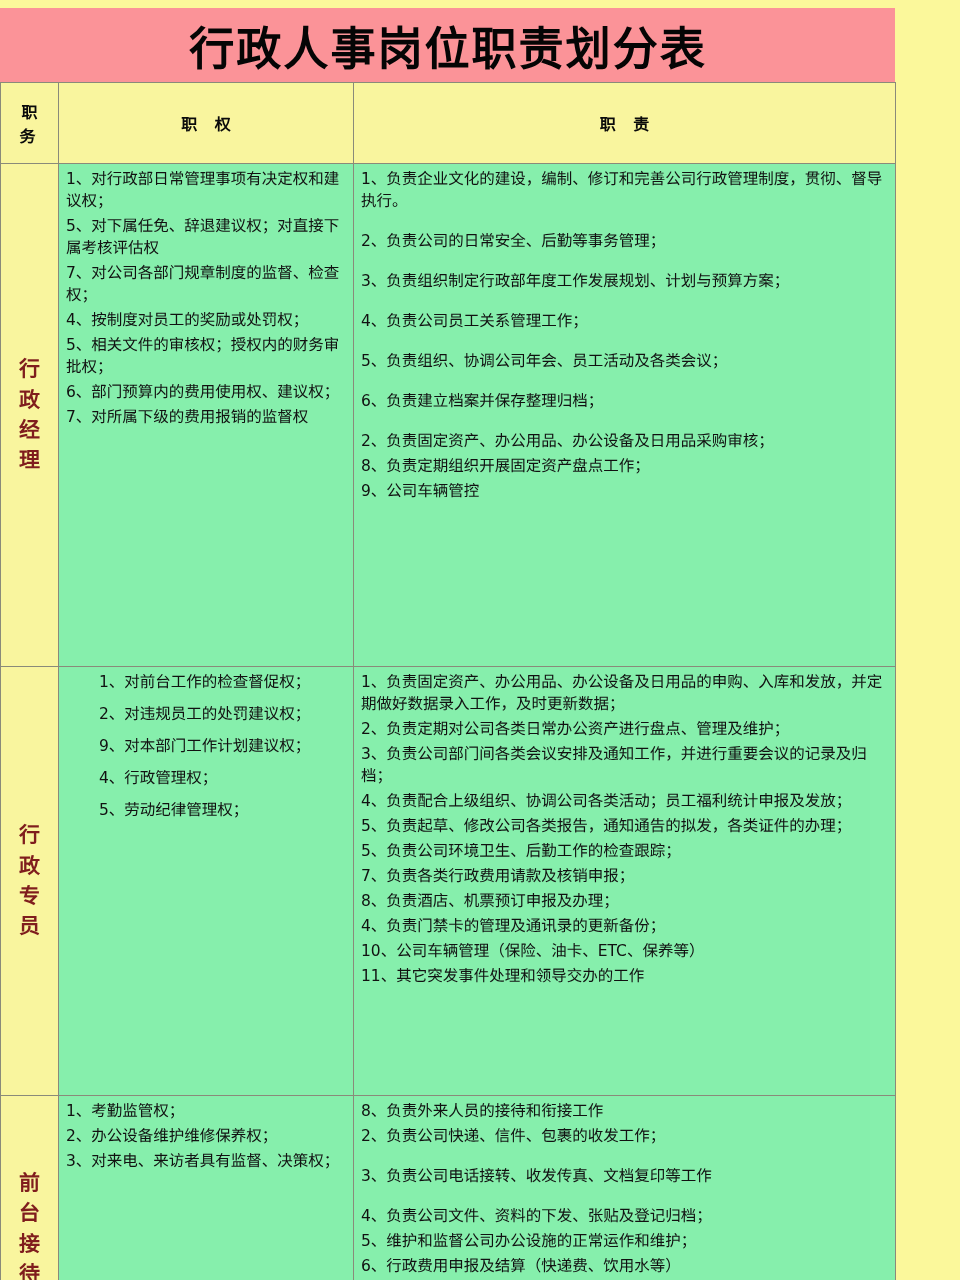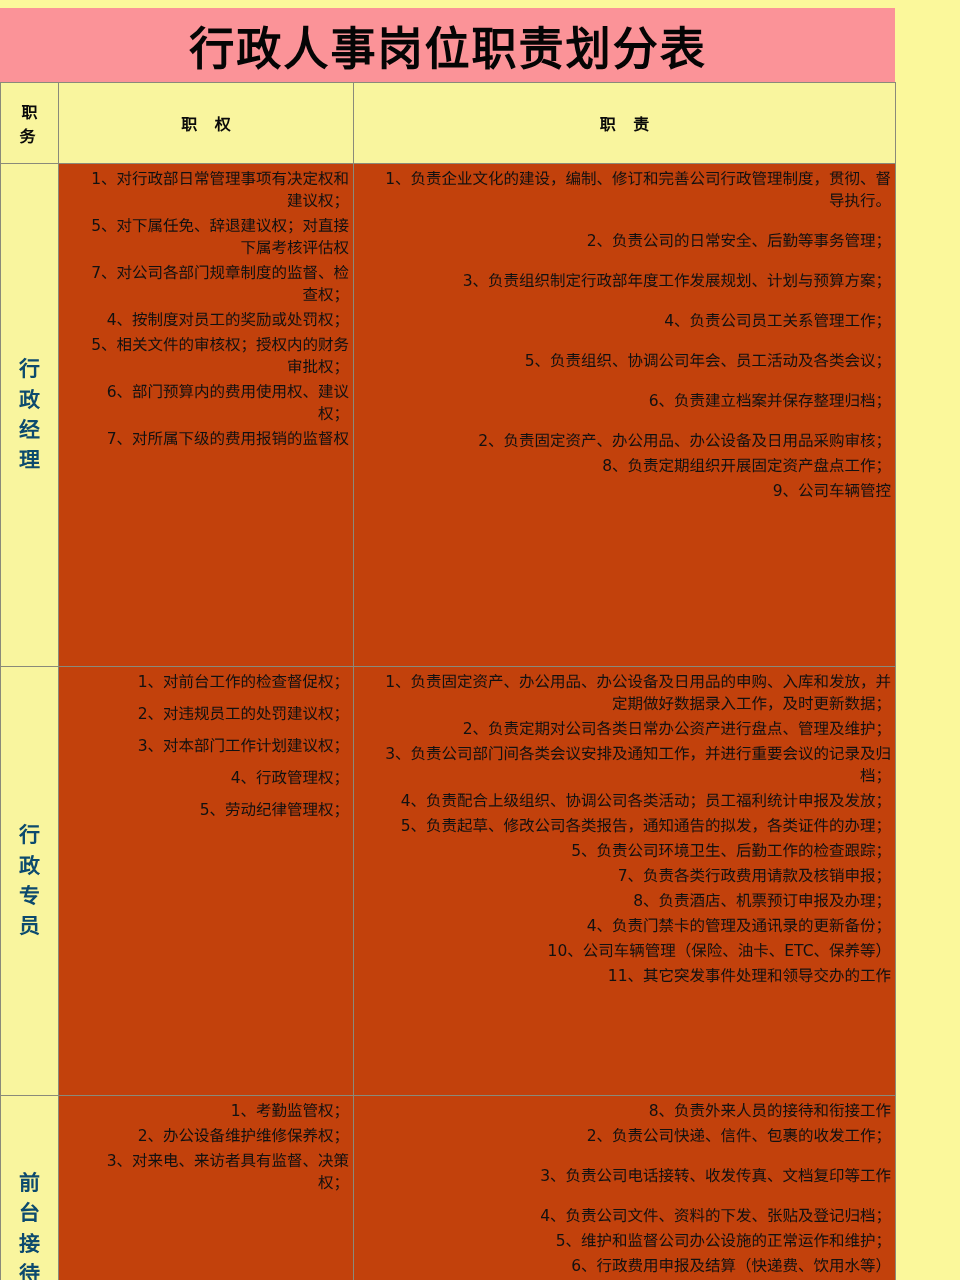--- a/index.html
+++ b/index.html
@@ -86,31 +86,30 @@
     background: #f9f59e;
     text-align: center;
     vertical-align: middle;
   }
   .post-label {
     display: inline-block;
     font-family: "DejaVu Sans", "Liberation Sans", sans-serif;
     font-weight: 700;
     font-size: 21px;
     line-height: 1.45;
-    color: #0c4a6e;
+    color: #7f1d1d;
     width: 1em;
     word-break: break-all;
     white-space: normal;
   }
 
   
   td.body-cell {
-    background: #c2410c;
-    padding: 4px 4px 6px 17px;
-    text-align: right;
+    background: #86efac;
+    padding: 4px 4px 6px 7px;
   }
   ul.item-list {
     list-style: none;
     margin: 0;
     padding: 0;
   }
   ul.item-list li {
     font-family: "DejaVu Sans", "Liberation Sans", sans-serif;
     font-size: 15.5px;
     line-height: 1.42;
@@ -178,21 +177,21 @@
               <li class="gap-sm">9、公司车辆管控</li>
             </ul>
           </td>
         </tr>
         <tr style="height: 429px;">
           <td class="post-cell"><span class="post-label">行政专员</span></td>
           <td class="body-cell">
             <ul class="item-list cell-auth">
               <li class="gap-md">1、对前台工作的检查督促权；</li>
               <li class="gap-md">2、对违规员工的处罚建议权；</li>
-              <li class="gap-md">3、对本部门工作计划建议权；</li>
+              <li class="gap-md">9、对本部门工作计划建议权；</li>
               <li class="gap-md">4、行政管理权；</li>
               <li class="gap-md">5、劳动纪律管理权；</li>
             </ul>
           </td>
           <td class="body-cell">
             <ul class="item-list cell-duty">
               <li class="gap-sm">1、负责固定资产、办公用品、办公设备及日用品的申购、入库和发放，并定期做好数据录入工作，及时更新数据；</li>
               <li class="gap-sm">2、负责定期对公司各类日常办公资产进行盘点、管理及维护；</li>
               <li class="gap-sm">3、负责公司部门间各类会议安排及通知工作，并进行重要会议的记录及归档；</li>
               <li class="gap-sm">4、负责配合上级组织、协调公司各类活动；员工福利统计申报及发放；</li>

